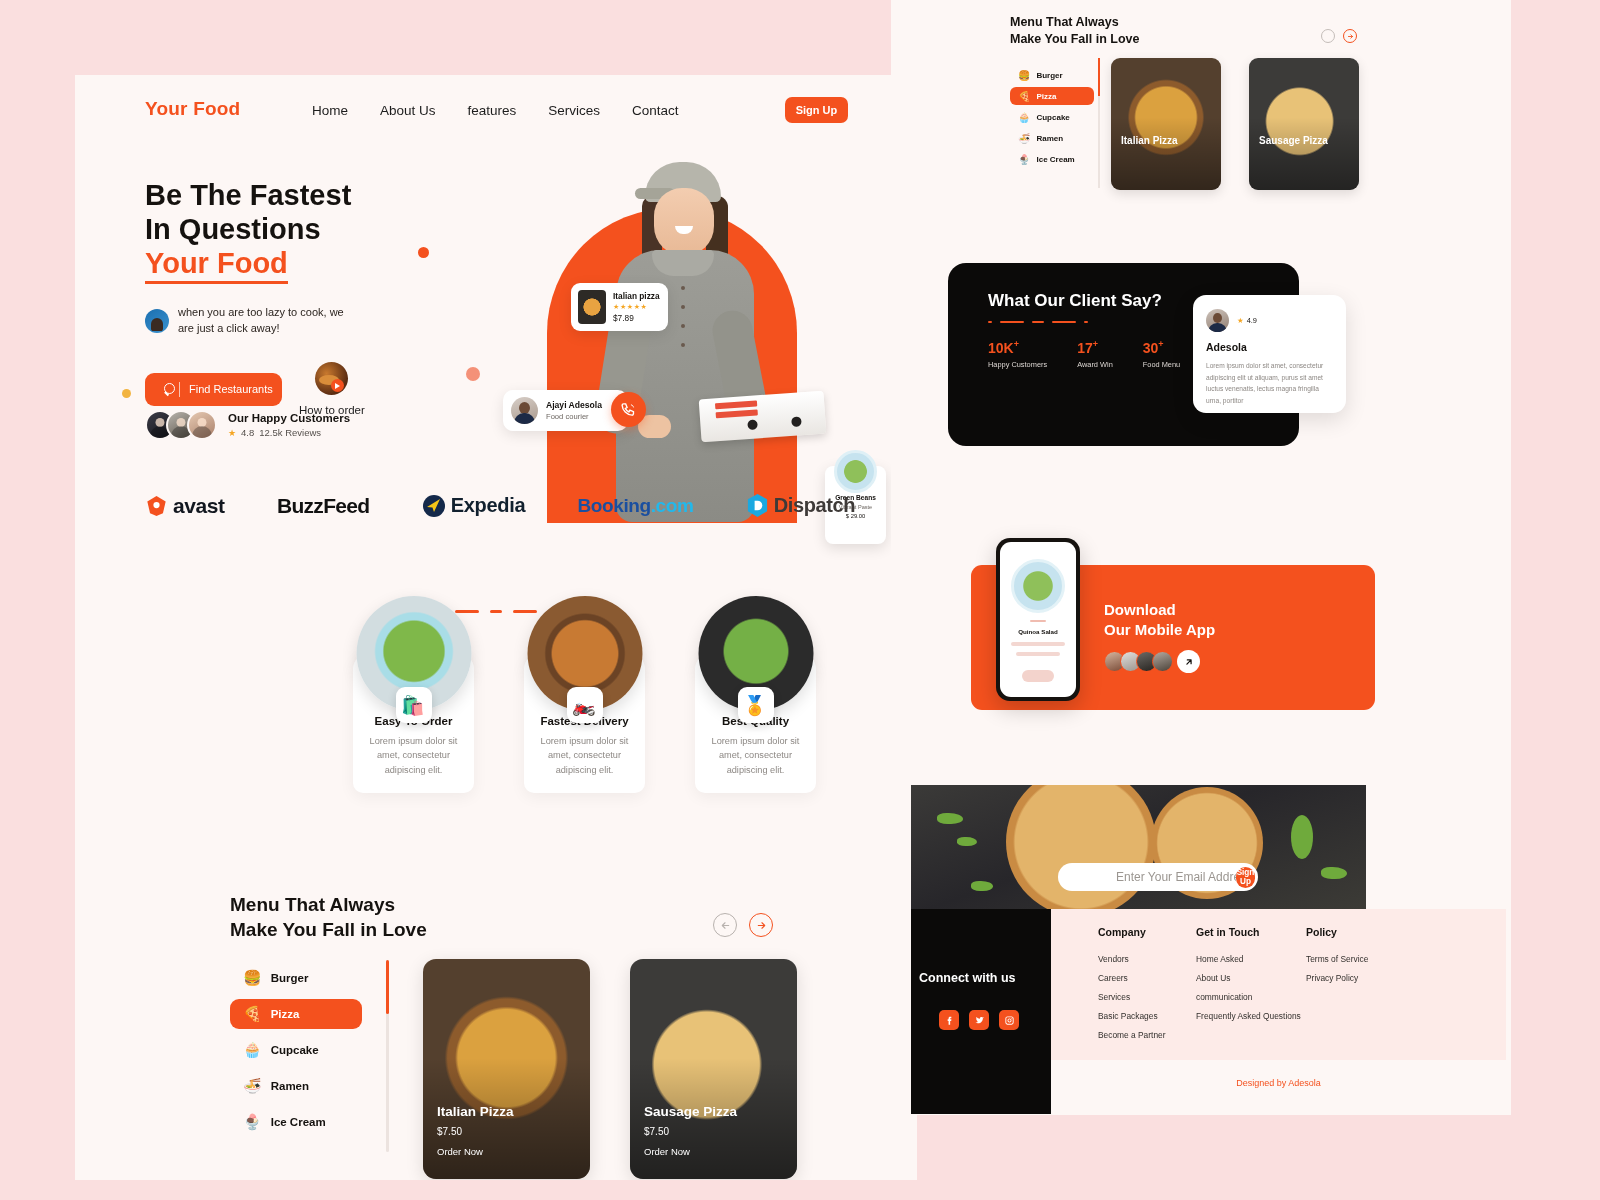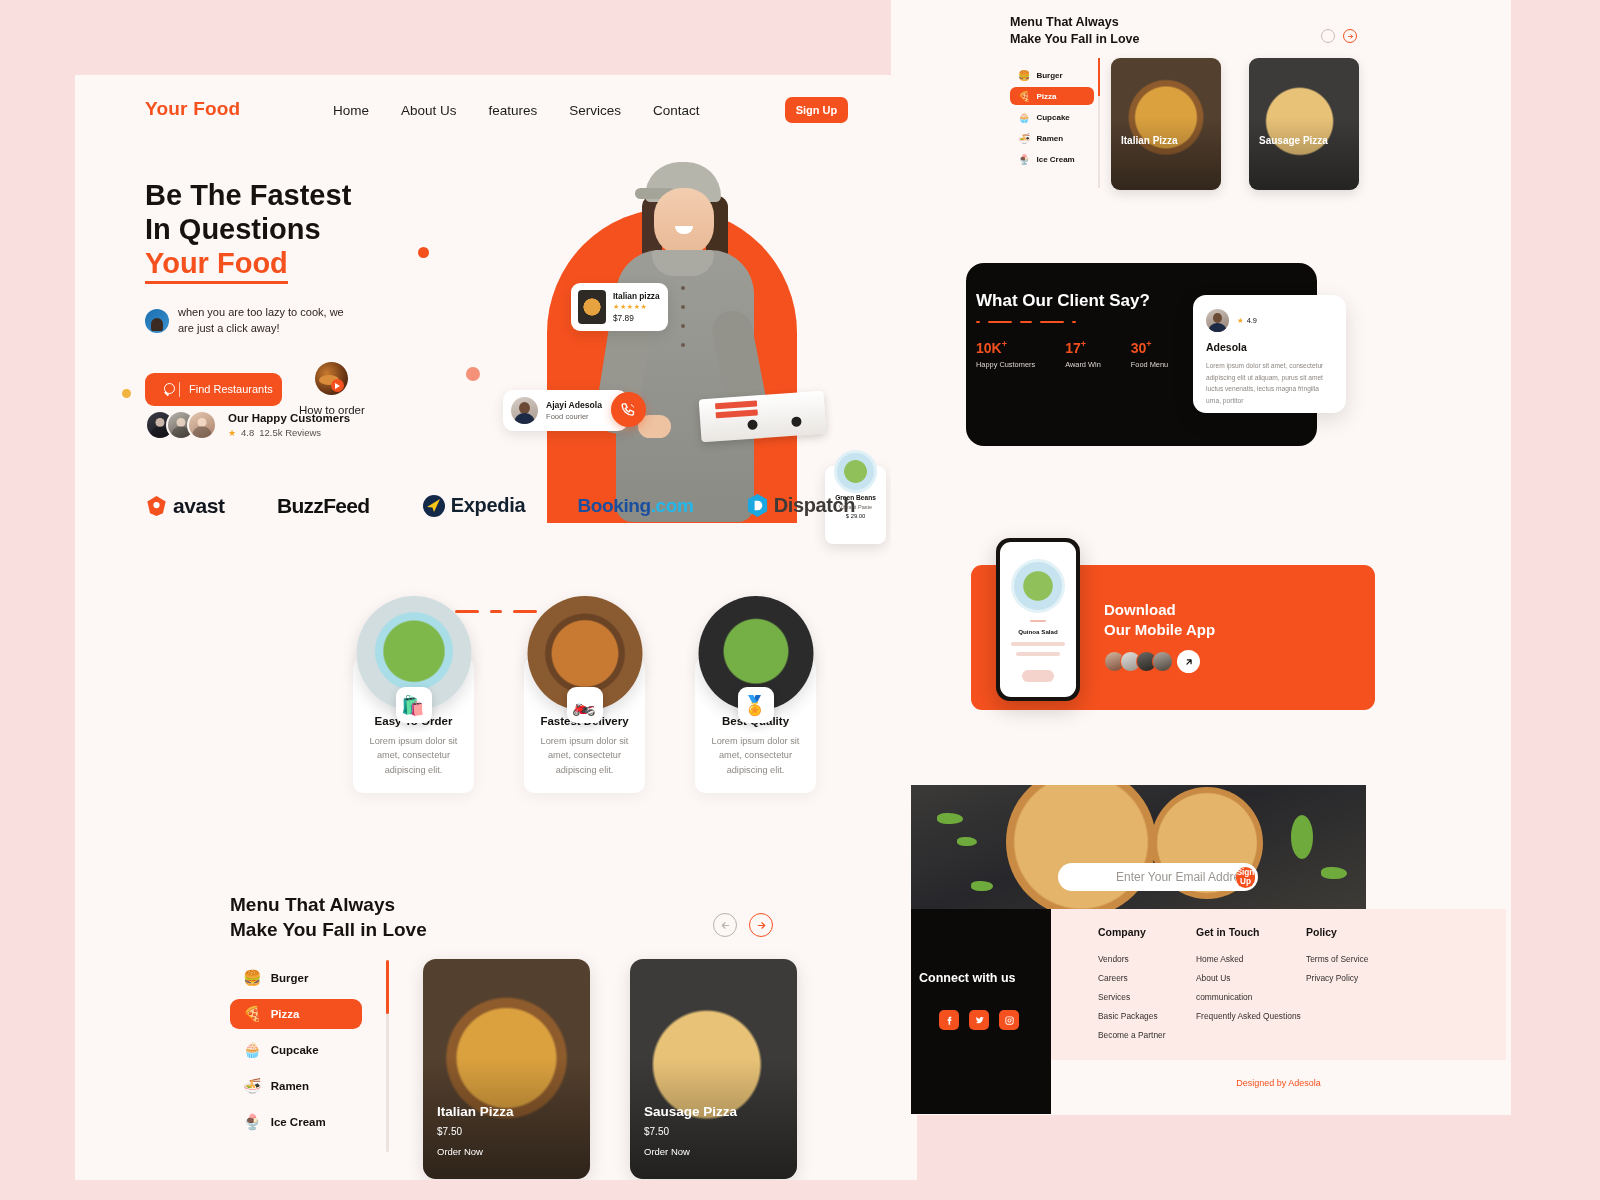--- a/index.html
+++ b/index.html
@@ -18,21 +18,21 @@
     background: #FDF7F5;
     overflow: hidden;
   }
 
   
   .nav { position: absolute; left: 0; top: 0; width: 842px; height: 72px; }
   .brand {
     position: absolute; left: 70px; top: 23px;
     font-size: 19px; font-weight: bold; color: #F4511E; letter-spacing: .2px;
   }
-  .nav-links { position: absolute; left: 258px; top: 28px; display: flex; gap: 32px; }
+  .nav-links { position: absolute; left: 237px; top: 28px; display: flex; gap: 32px; }
   .nav-links a { font-size: 13.5px; color: #1d1d1d; text-decoration: none; }
   .signup-nav {
     position: absolute; left: 710px; top: 22px;
     width: 63px; height: 26px; border-radius: 7px;
     background: #F4511E; color: #fff; border: none;
     font-size: 11px; font-weight: bold; font-family: inherit; cursor: pointer;
   }
 
   
   .hero-title {
@@ -296,22 +296,22 @@
   .rp-rail-bg{position:absolute;left:207px;top:58px;width:1.6px;height:130px;background:#ece3df;}
   .rp-rail-fill{position:absolute;left:207px;top:58px;width:1.6px;height:38px;background:#F4511E;}
 
   .rp-foods { position:absolute; left:220px; top:58px; display:flex; gap:28px; }
   .rp-food { width:110px;height:132px;border-radius:9px;position:relative;overflow:hidden;box-shadow:0 4px 12px rgba(0,0,0,.12); cursor:pointer;}
   .rp-food .ov{position:absolute;inset:0;background:linear-gradient(180deg,rgba(0,0,0,0) 45%,rgba(0,0,0,.4));}
   .rp-food .nm{position:absolute;left:10px;top:58%;font-size:10px;font-weight:bold;color:#fff;}
 
   
   .testi-card {
-    position:absolute; left:75px; top:263px; width:351px; height:183px;
-    background:#0b0a09; border-radius:18px; padding: 28px 0 0 10px; overflow:hidden;
+    position:absolute; left:57px; top:263px; width:351px; height:183px;
+    background:#0b0a09; border-radius:18px; padding: 28px 0 0 40px; overflow:hidden;
   }
   .testi-h { font-size:17px; font-weight:bold; color:#fff; }
   .testi-dashes { display:flex; align-items:center; gap:8px; margin-top:10px; }
   .testi-dashes .dsh { height:2.4px; }
   .testi-p { font-size:7.7px; line-height:1.75; color:#ded8d4; margin-top:15px; width:220px; }
   .testi-stats { display:flex; gap:30px; margin-top:16px; }
   .stat-num { font-size:14px; font-weight:bold; color:#F4511E; }
   .stat-num sup { font-size:9px; }
   .stat-lbl { font-size:7.4px; color:#ded8d4; margin-top:4px; }
 

